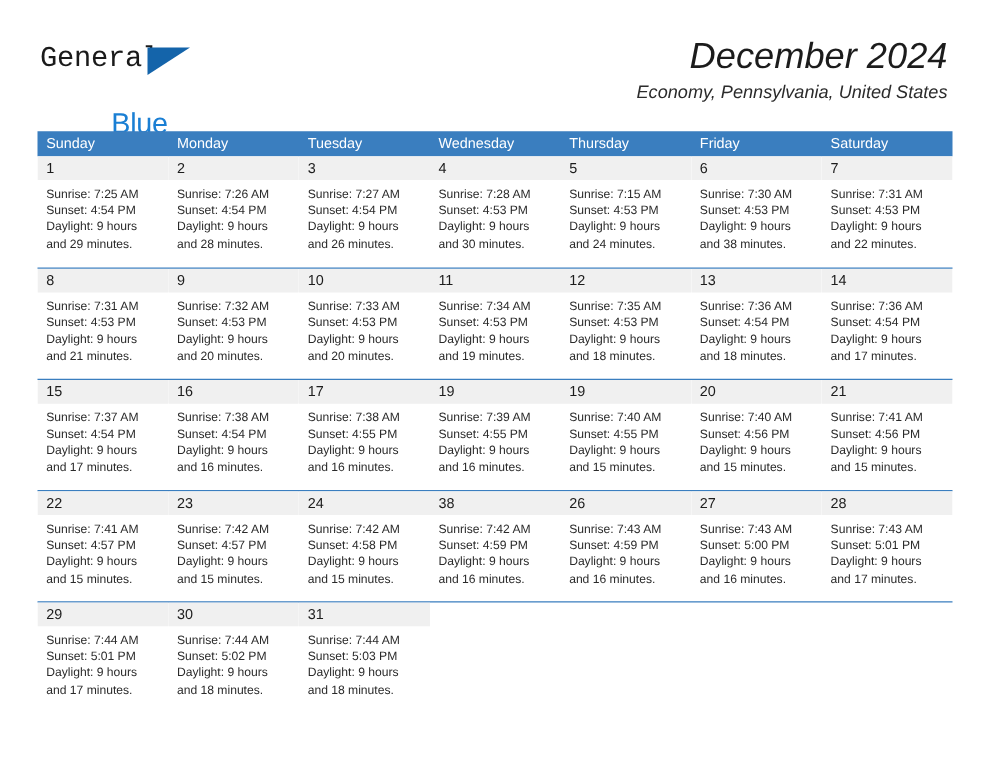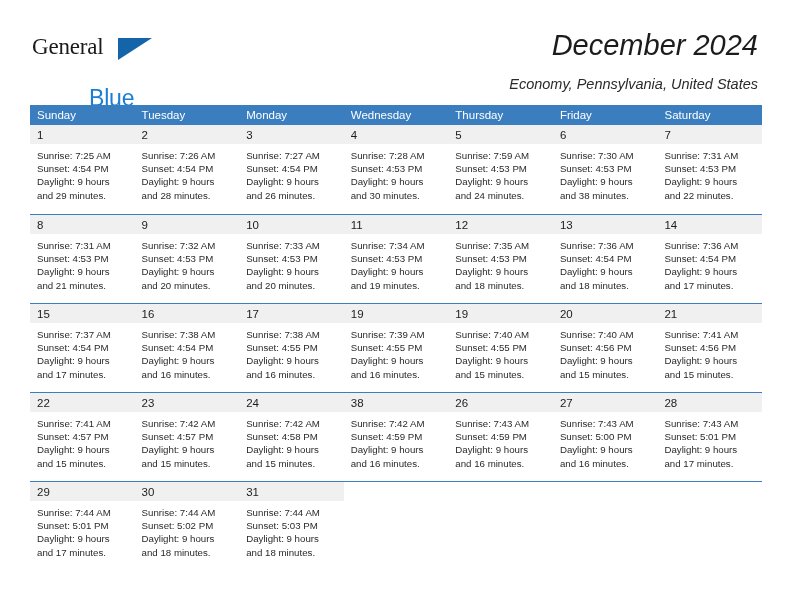--- a/index.html
+++ b/index.html
@@ -36,21 +36,21 @@
     width: 190px;
     height: 52px;
   }
   .logo-general {
     position: absolute;
     left: 0;
     top: 0;
     font-size: 23px;
     letter-spacing: -0.2px;
     color: #1a1a1a;
-    font-family: Liberation Serif, serif;
+    font-family: Liberation Mono, monospace;
   }
   .logo-triangle {
     position: absolute;
     left: 86px;
     top: 4px;
     width: 0;
     height: 0;
     border-left: 34px solid #1464aa;
     border-bottom: 22px solid transparent;
   }
@@ -75,21 +75,21 @@
     font-size: 29px;
     font-weight: normal;
     color: #1c1c1c;
     line-height: 34px;
     white-space: nowrap;
   }
   .cal-subtitle {
     font-size: 14.5px;
     color: #2b2b2b;
     line-height: 20px;
-    margin-top: 12px;
+    margin-top: 2px;
     white-space: nowrap;
   }
 
   
   .calendar {
     position: absolute;
     left: 30px;
     top: 105px;
     width: 732px;
   }
@@ -162,22 +162,22 @@
       <div class="cal-title">December 2024</div>
       <div class="cal-subtitle">Economy, Pennsylvania, United States</div>
     </div>
 
   </div>
 
   <div class="calendar">
 
     <div class="weekday-row">
       <div class="weekday">Sunday</div>
+      <div class="weekday">Monday</div>
       <div class="weekday">Tuesday</div>
-      <div class="weekday">Monday</div>
       <div class="weekday">Wednesday</div>
       <div class="weekday">Thursday</div>
       <div class="weekday">Friday</div>
       <div class="weekday">Saturday</div>
     </div>
 
     <div class="week-row first">
       <div class="day-cell">
         <div class="day-number-band"><span class="day-number">1</span></div>
         <div class="day-info">
@@ -210,21 +210,21 @@
         <div class="day-info">
           <div class="info-line">Sunrise: 7:28 AM</div>
           <div class="info-line">Sunset: 4:53 PM</div>
           <div class="info-line">Daylight: 9 hours</div>
           <div class="info-line">and 30 minutes.</div>
         </div>
       </div>
       <div class="day-cell">
         <div class="day-number-band"><span class="day-number">5</span></div>
         <div class="day-info">
-          <div class="info-line">Sunrise: 7:59 AM</div>
+          <div class="info-line">Sunrise: 7:15 AM</div>
           <div class="info-line">Sunset: 4:53 PM</div>
           <div class="info-line">Daylight: 9 hours</div>
           <div class="info-line">and 24 minutes.</div>
         </div>
       </div>
       <div class="day-cell">
         <div class="day-number-band"><span class="day-number">6</span></div>
         <div class="day-info">
           <div class="info-line">Sunrise: 7:30 AM</div>
           <div class="info-line">Sunset: 4:53 PM</div>

